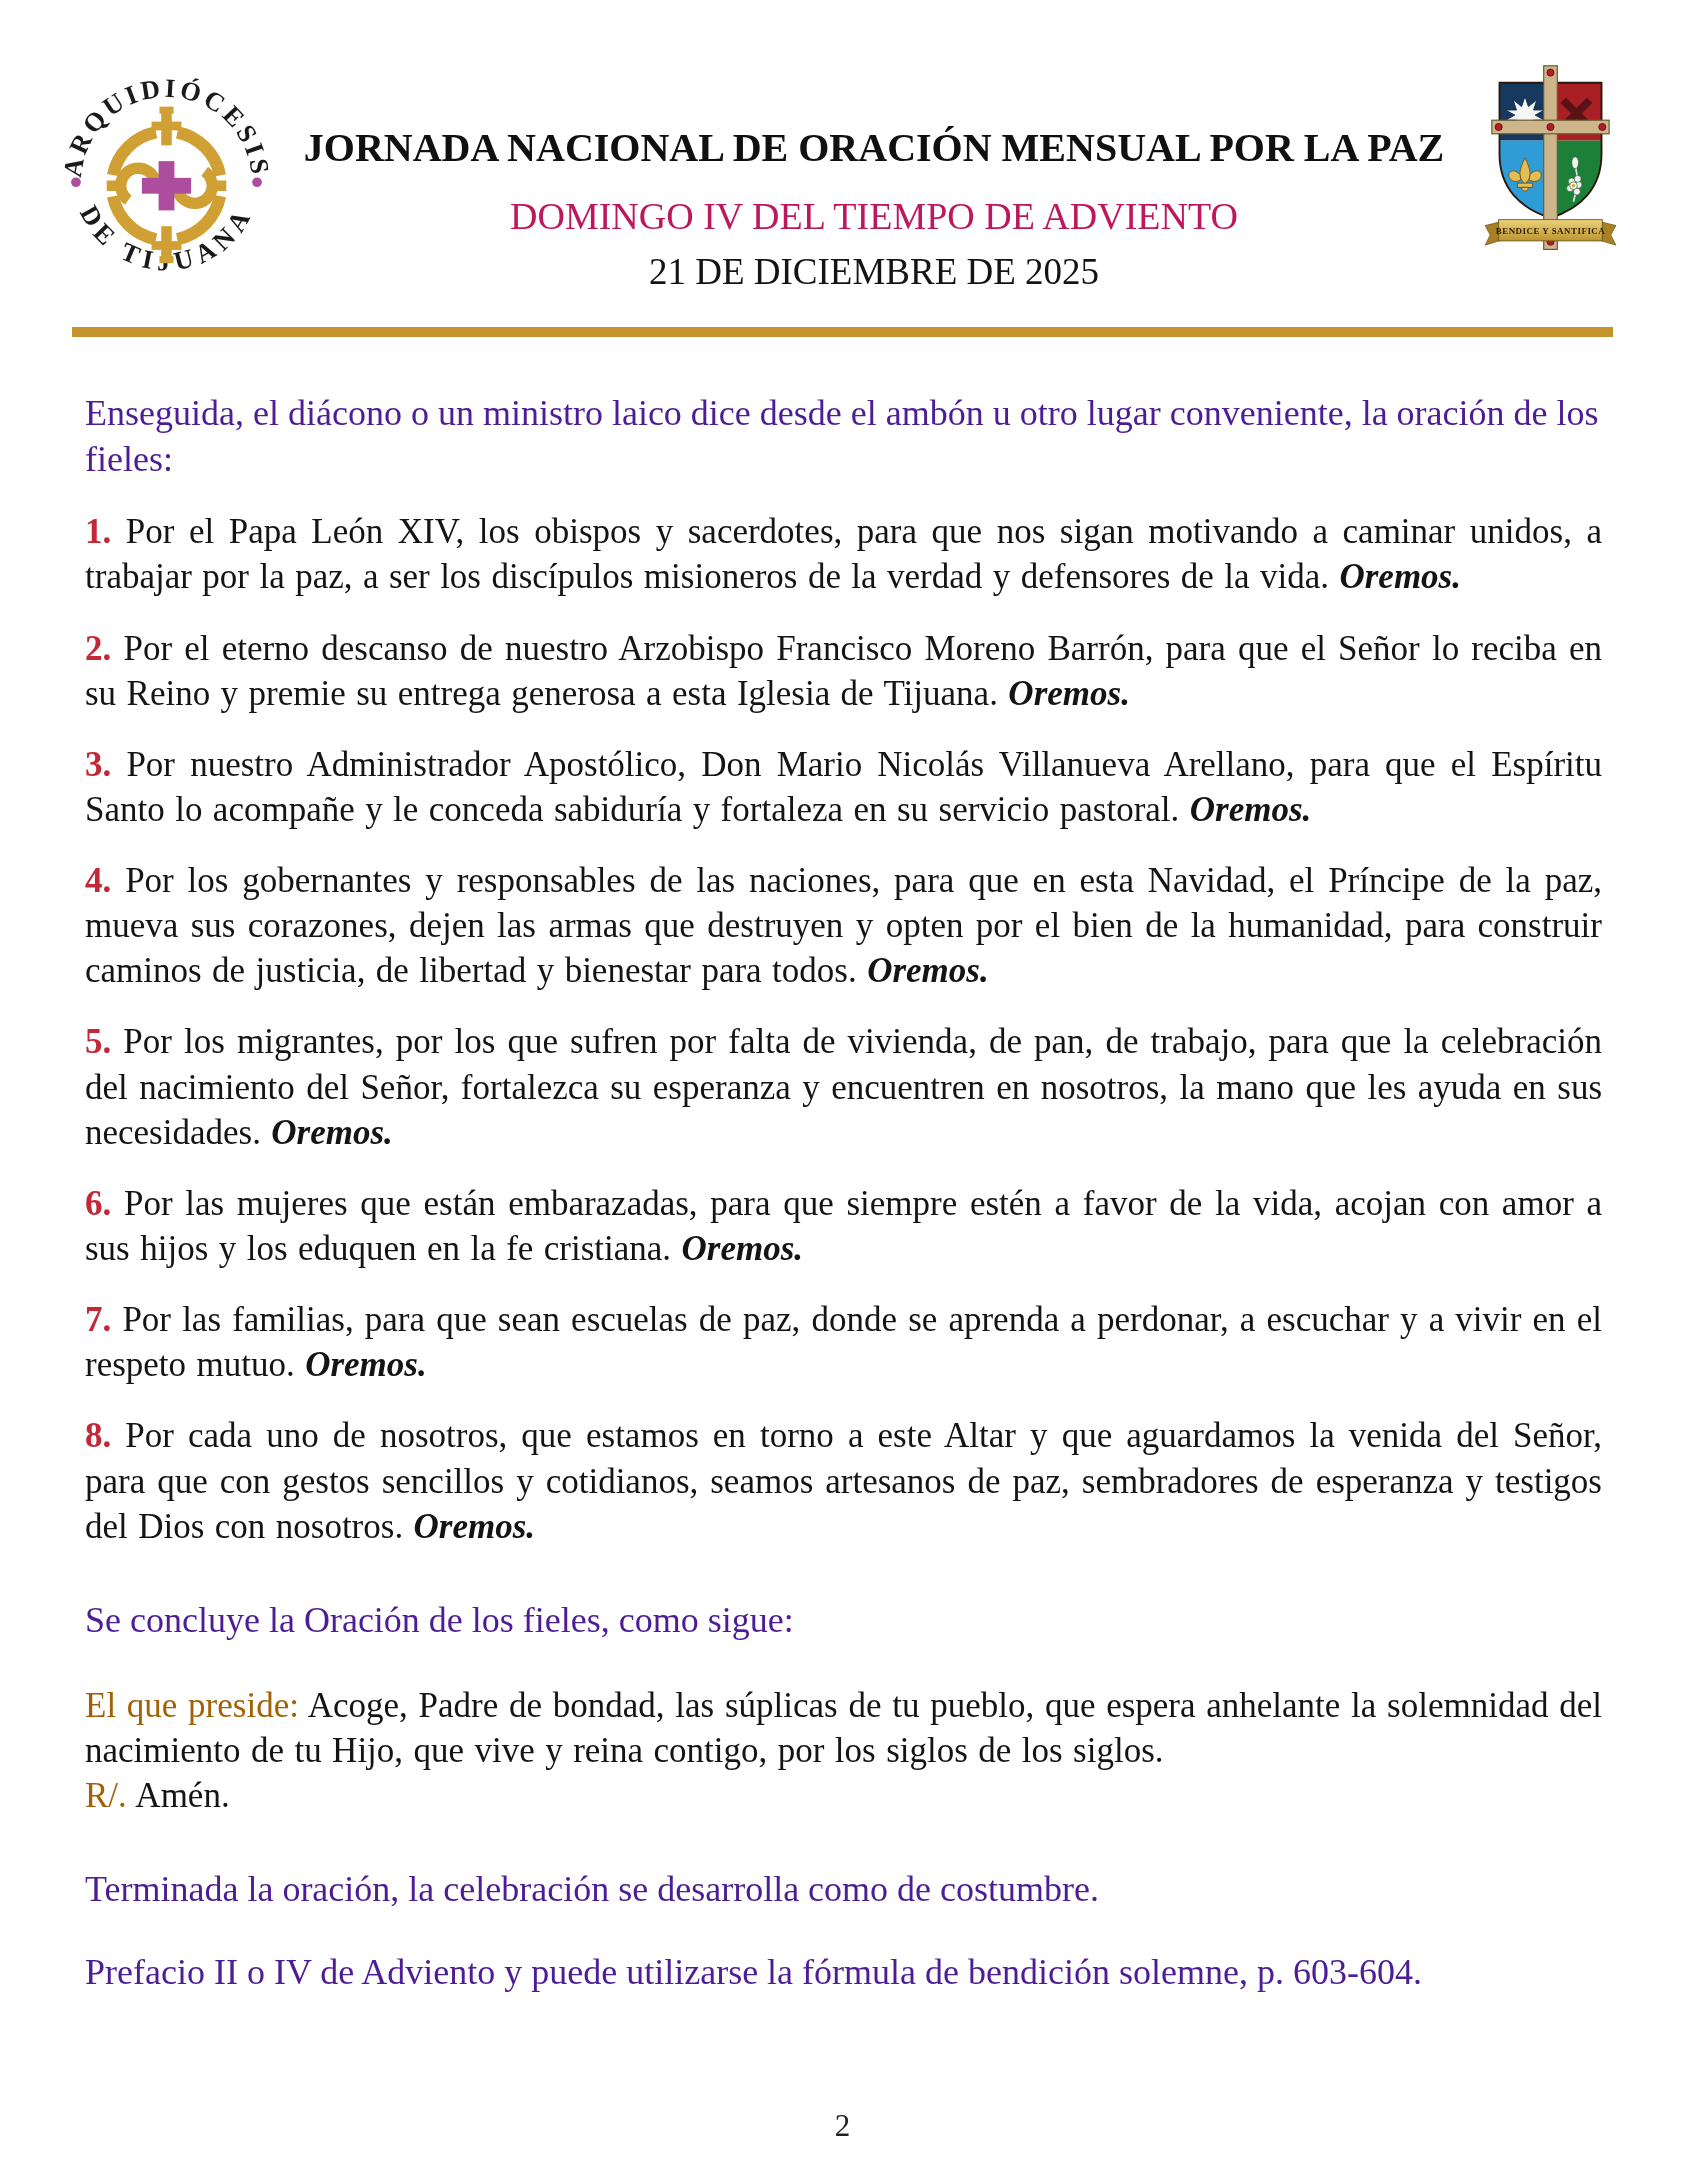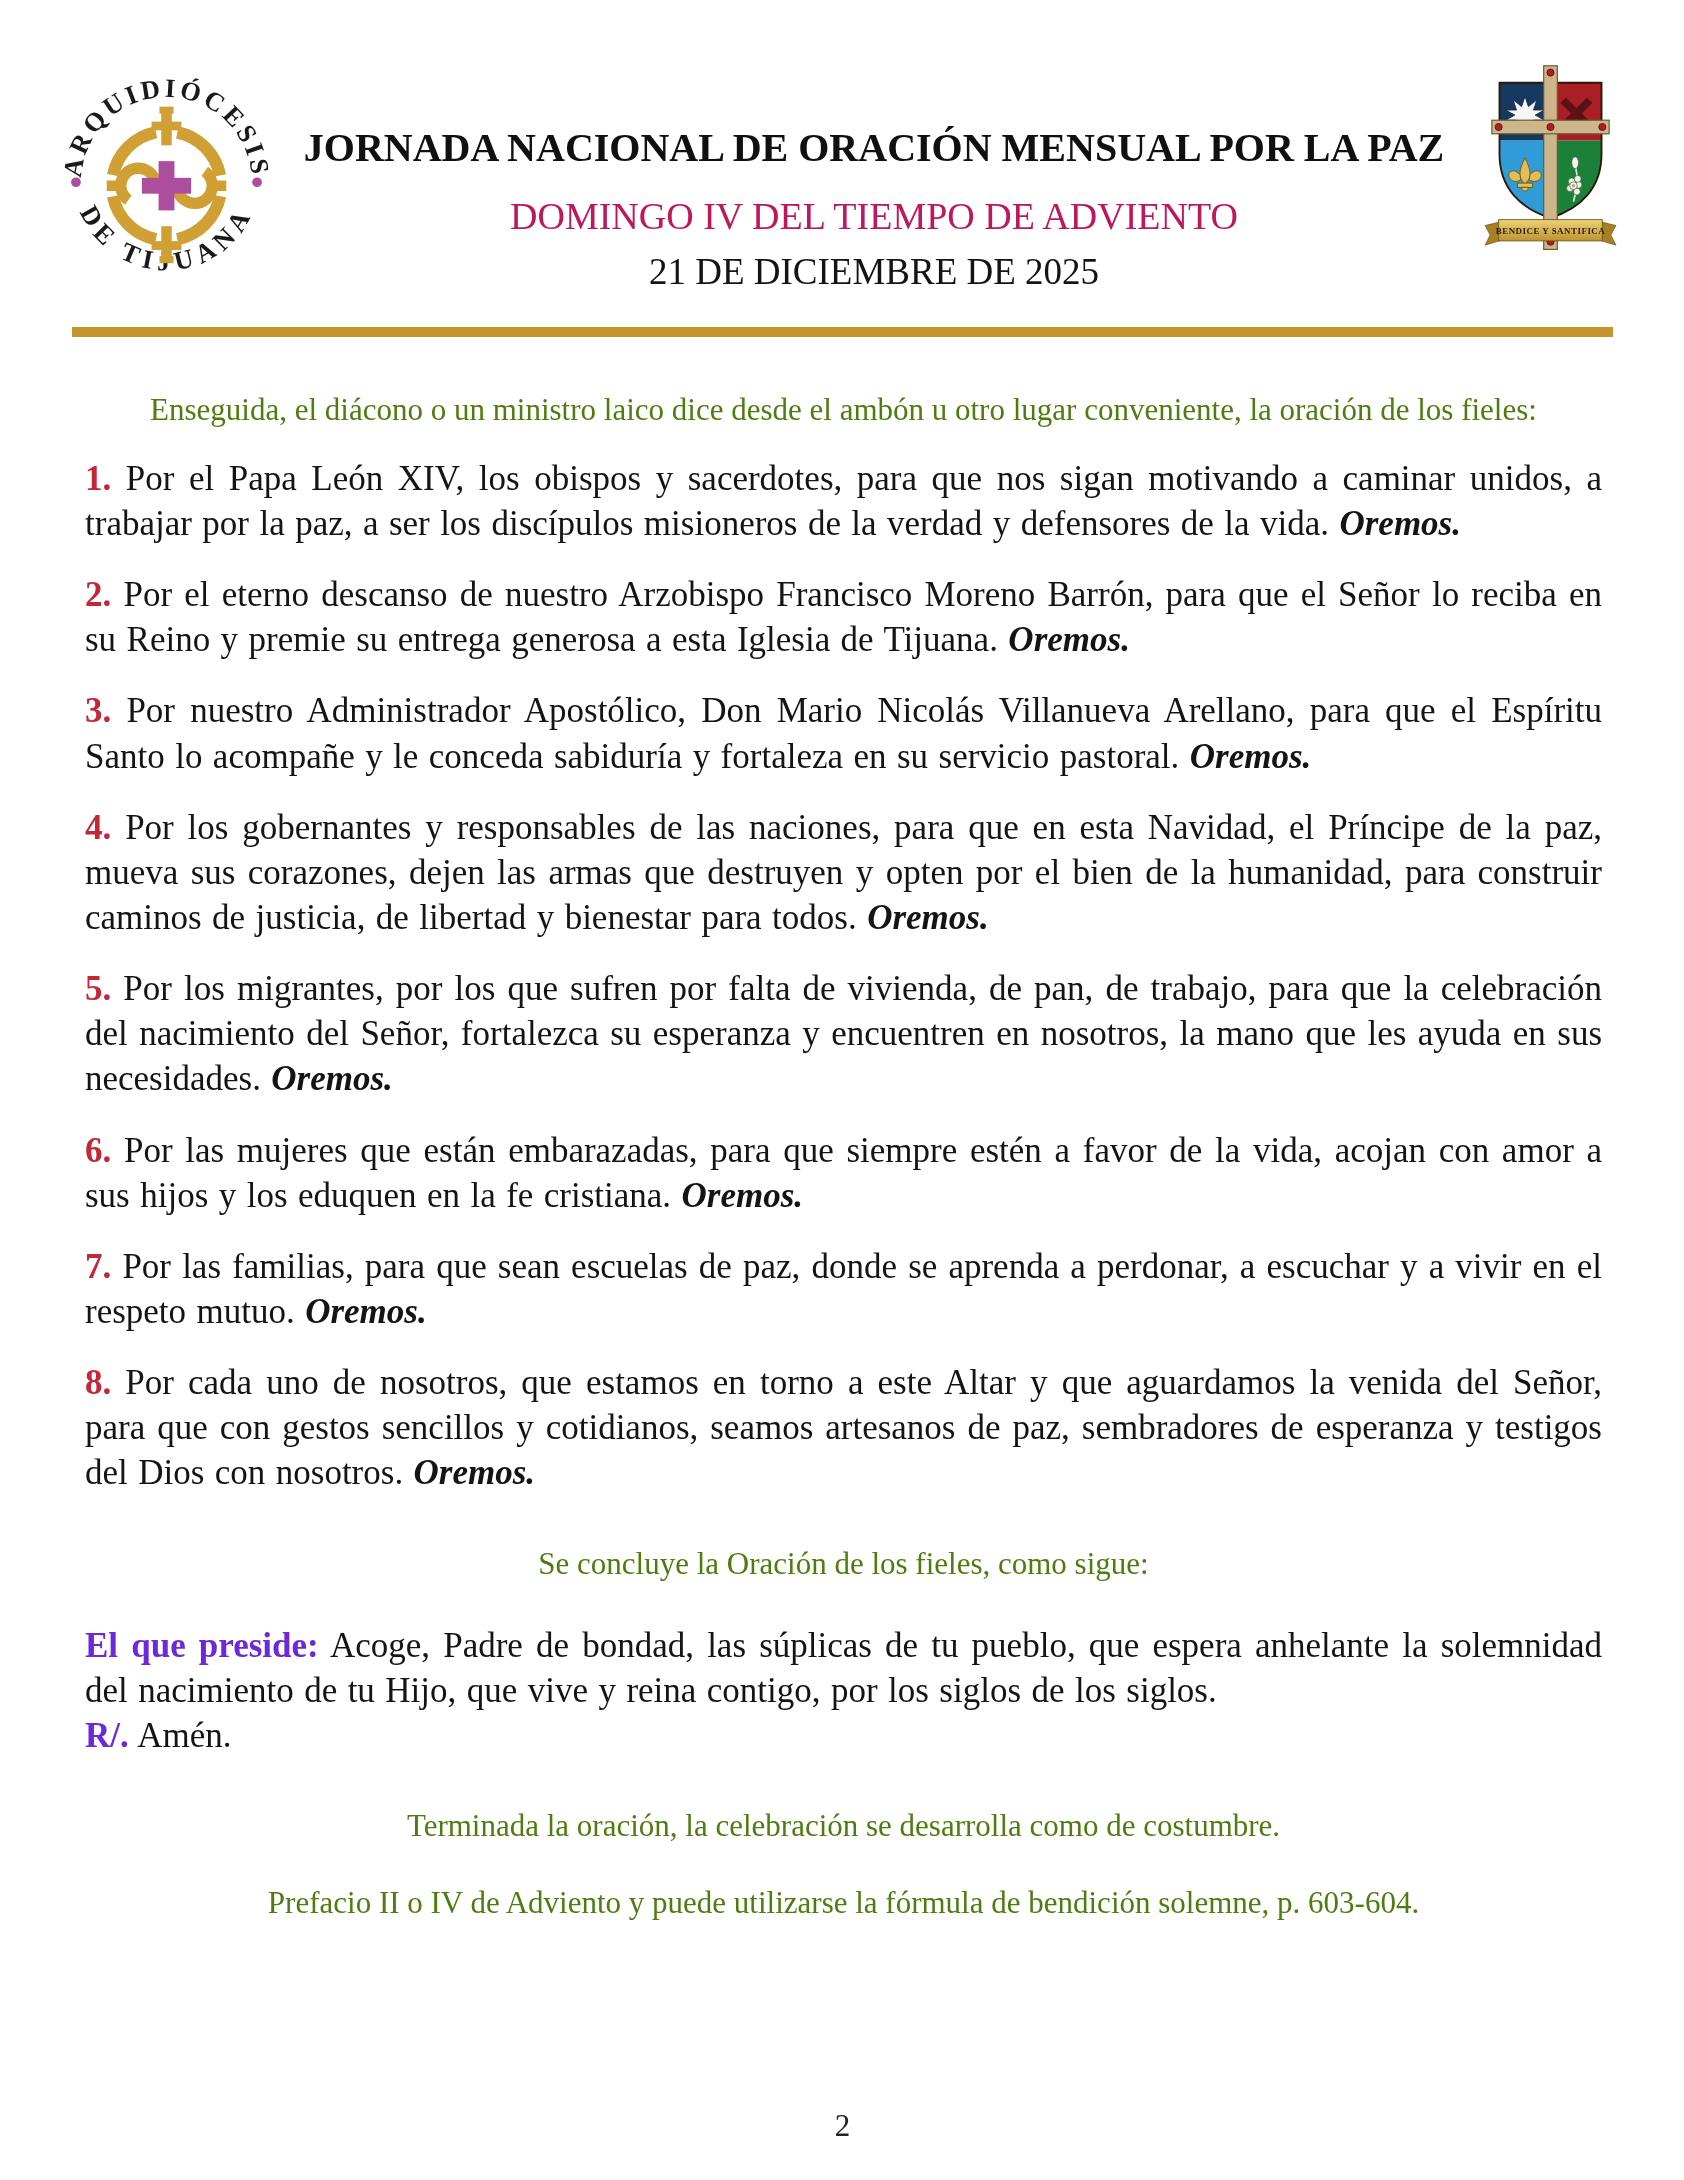--- a/index.html
+++ b/index.html
@@ -44,44 +44,43 @@
   .crest-wrap { width: 149px; height: 204px; margin-top: 3.4px; flex: 0 0 auto; }
   
   .gold-rule {
     height: 9.4px;
     background: #C5932E;
     margin: 34px 72px 0 72px;
   }
   
   .doc-main { padding: 53px 83px 0 85px; }
   .rubric {
-    color: #4d7c0f;
-    font-size: 31px;
+    color: #4c1d95;
+    font-size: 36px;
     line-height: 1.3;
-    text-align: center;
   }
   .petition {
     font-size: 35px;
     line-height: 1.29;
     text-align: justify;
     margin-top: 26px;
     word-spacing: 1.7px;
     font-family: Liberation Serif, serif;
   }
   .pnum { color: #C22837; font-weight: bold; }
   .oremos { font-weight: bold; font-style: italic; }
   .rubric-mid { margin-top: 48px; }
   .preside {
     font-size: 35px;
     line-height: 1.29;
     text-align: justify;
     margin-top: 39px;
     word-spacing: 1.7px;
   }
-  .label-red { color: #6d28d9; font-weight: bold; }
+  .label-red { color: #a16207; font-weight: normal; }
   .amen { font-weight: normal; }
   .rubric-after { margin-top: 48px; }
   .rubric-last { margin-top: 36px; }
   .page-number {
     position: absolute;
     bottom: 37px;
     left: 0;
     width: 100%;
     text-align: center;
     font-size: 31px;

